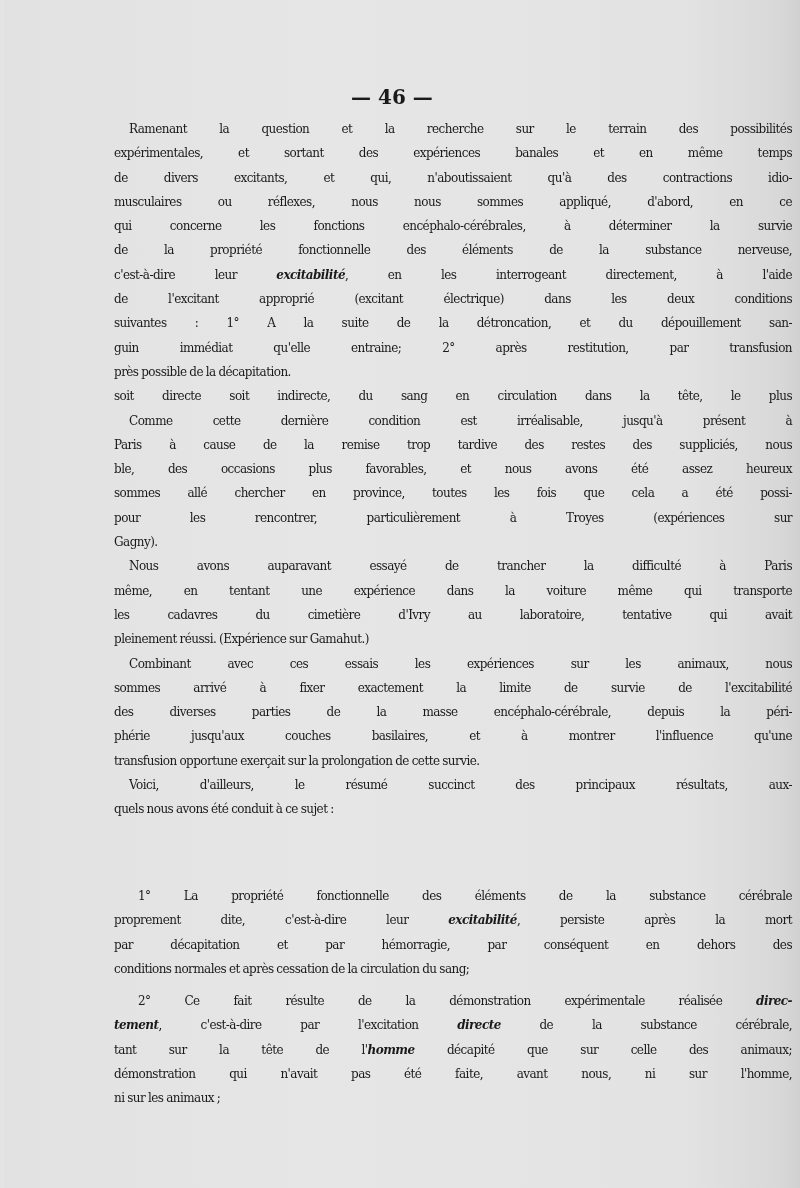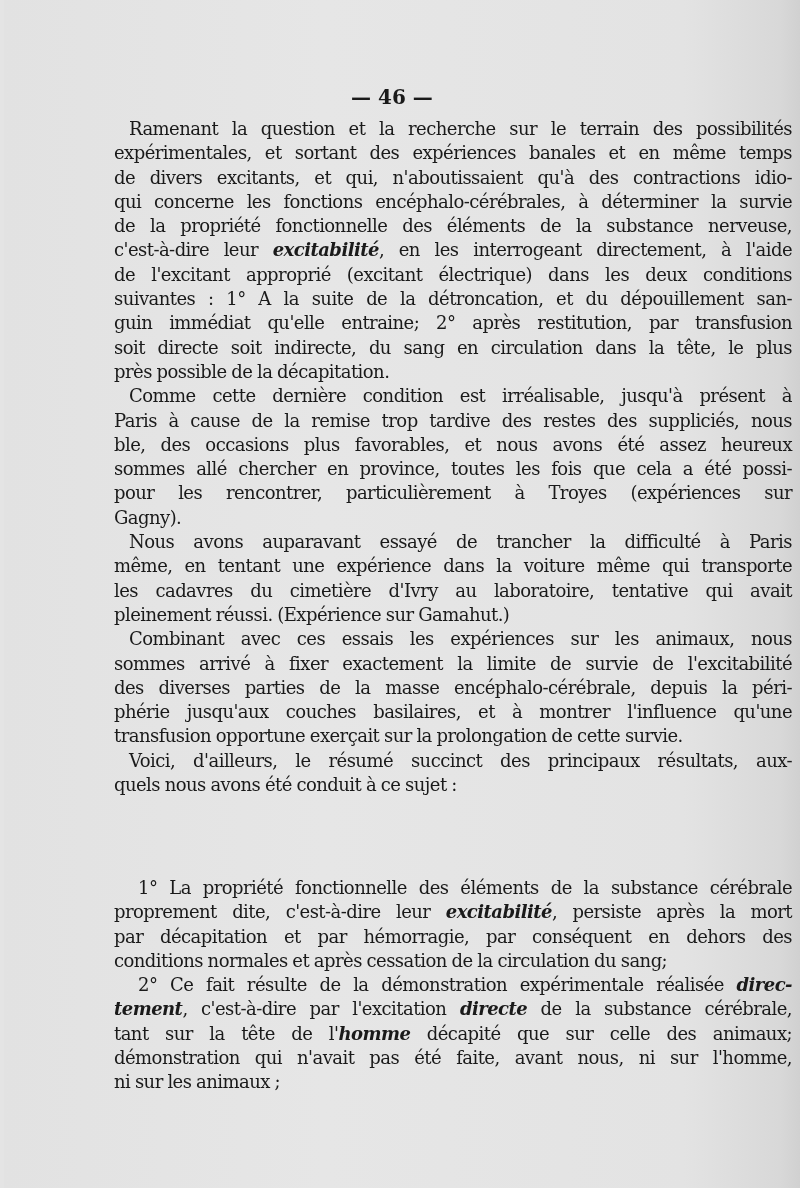--- a/index.html
+++ b/index.html
@@ -21,21 +21,21 @@
       height: 1188px;
       background:
         linear-gradient(90deg, #e2e2e2 0%, #e6e6e6 40%, #e3e3e3 85%, #d8d8d8 97%, #cfcfcf 100%);
     }
     .text-block {
       position: absolute;
       left: 110px;
       width: 678px;
       font-family: "DejaVu Serif", "Liberation Serif", serif;
       color: #1a1a1a;
-      font-size: 18px;
+      font-size: 12px;
       letter-spacing: -0.55px;
       word-spacing: -0.5px;
     }
     .page-number {
       position: absolute;
       top: 85px;
       left: 0;
       width: 100%;
       text-align: center;
       font-family: "DejaVu Serif", "Liberation Serif", serif;
@@ -53,20 +53,21 @@
       text-align-last: justify;
     }
     .line.last {
       text-align-last: left;
     }
     .indent {
       padding-left: 15px;
     }
     .indent2 {
       padding-left: 24px;
+      margin-top: 8px;
     }
     em {
       font-style: italic;
       font-weight: bold;
     }
     .section-1 { top: 117px; }
     .section-2 { top: 876px; }
   </style>
 </head>
 <body>
@@ -74,28 +75,29 @@
 <div class="page">
 
   <div class="page-number">— 46 —</div>
 
   <div class="text-block section-1">
 
     <div>
       <span class="line indent">Ramenant la question et la recherche sur le terrain des possibilités</span>
       <span class="line">expérimentales, et sortant des expériences banales et en même temps</span>
       <span class="line">de divers excitants, et qui, n'aboutissaient qu'à des contractions idio-</span>
+      <span class="line">musculaires ou réflexes, nous nous sommes appliqué, d'abord, en ce</span>
       <span class="line">qui concerne les fonctions encéphalo-cérébrales, à déterminer la survie</span>
       <span class="line">de la propriété fonctionnelle des éléments de la substance nerveuse,</span>
       <span class="line"><span>c'est-à-dire leur </span><em>excitabilité</em><span>, en les interrogeant directement, à l'aide</span></span>
       <span class="line">de l'excitant approprié (excitant électrique) dans les deux conditions</span>
       <span class="line">suivantes : 1° A la suite de la détroncation, et du dépouillement san-</span>
       <span class="line">guin immédiat qu'elle entraine; 2° après restitution, par transfusion</span>
+      <span class="line last">près possible de la décapitation.</span>
       <span class="line">soit directe soit indirecte, du sang en circulation dans la tête, le plus</span>
-      <span class="line last">près possible de la décapitation.</span>
     </div>
 
     <div>
       <span class="line indent">Comme cette dernière condition est irréalisable, jusqu'à présent à</span>
       <span class="line">Paris à cause de la remise trop tardive des restes des suppliciés, nous</span>
       <span class="line">ble, des occasions plus favorables, et nous avons été assez heureux</span>
       <span class="line">sommes allé chercher en province, toutes les fois que cela a été possi-</span>
       <span class="line">pour les rencontrer, particulièrement à Troyes (expériences sur</span>
       <span class="line last">Gagny).</span>
     </div>

